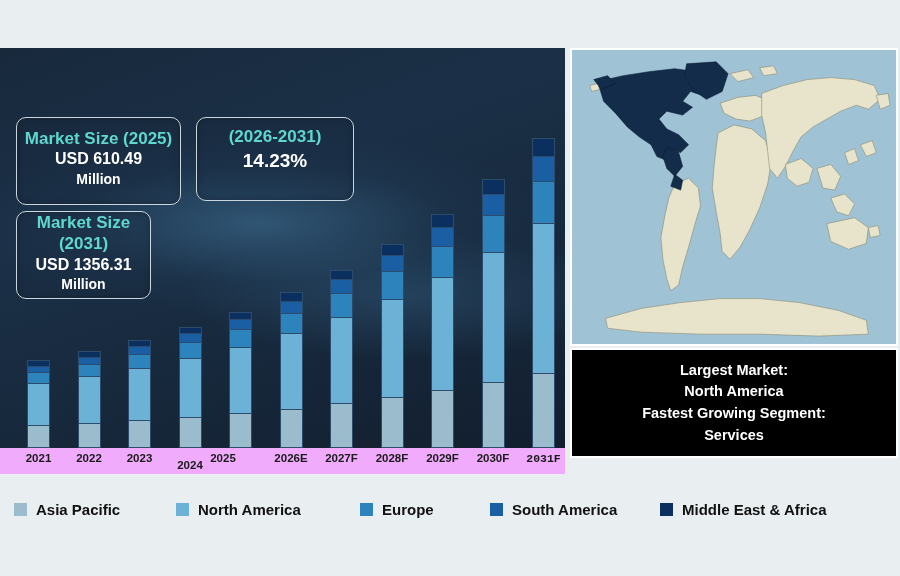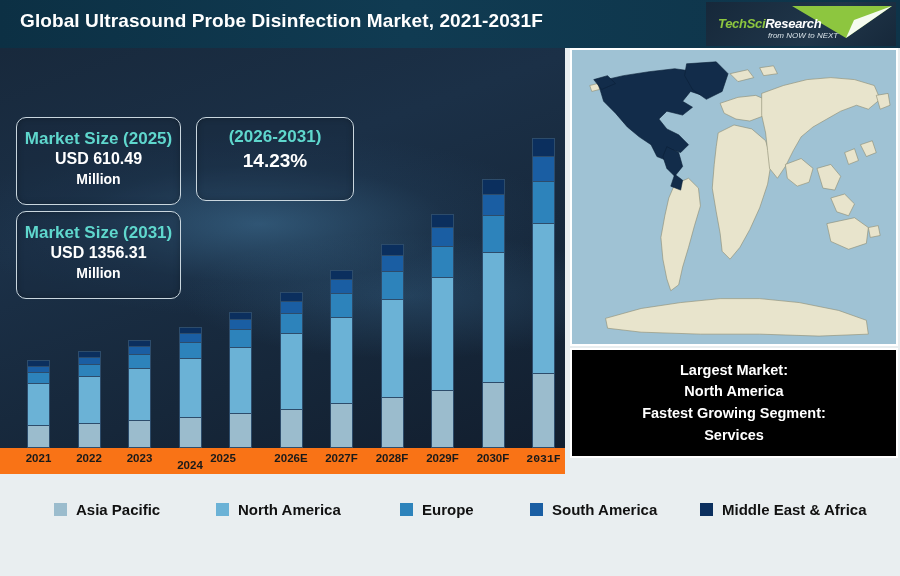--- a/index.html
+++ b/index.html
@@ -55,21 +55,21 @@
     overflow:hidden;
   }
   #chart-plot { position:absolute; left:0; top:0; width:565px; height:400px; }
   .bar-group { position:absolute; bottom:0; width:23px; }
   .seg { width:100%; border:1px solid #2d4c6b; border-bottom:none; }
   .seg:last-child { border-bottom:1px solid #2d4c6b; }
 
   
   #axis-band {
     position:absolute; left:0; top:448px; width:565px; height:26px;
-    background:#f97316;
+    background:#f0abfc;
   }
   .axis-label {
     position:absolute; top:4px; width:60px; text-align:center;
     font-size:11.5px; font-weight:bold; color:#1a1a1a;
   }
 
   
   .kpi {
     position:absolute; border:1.4px solid #c9d6de; border-radius:10px;
     background:rgba(22,40,60,.30); text-align:center;
@@ -79,21 +79,21 @@
     color:#5fd7cd; font-size:17px; font-weight:bold; line-height:1.25;text-align:center;
   }
   .kpi .kpi-value {
     color:#ffffff; font-size:16px; font-weight:bold; line-height:1.3;
   }
   .kpi .kpi-unit {
     color:#ffffff; font-size:14px; font-weight:bold; line-height:1.3;
   }
   #kpi-size-2025 { left:16px;  top:69px;  width:165px; height:88px; padding-top:10px; }
   #kpi-cagr      { left:196px; top:69px;  width:158px; height:84px; padding-top:8px; }
-  #kpi-size-2031 { left:16px;  top:163px; width:165px; height:88px; padding-top:10px; }
+  #kpi-size-2031 { left:16px;  top:163px; width:135px; height:88px; }
   #kpi-cagr .kpi-value { font-size:19px; margin-top:2px; }
 
   
   #map-panel {
     position:absolute; left:570px; top:48px; width:328px; height:298px;
     background:#9fc2d4; border:2px solid #ffffff; overflow:hidden;
   }
   #map-svg { display:block; width:100%; height:100%; }
 
   
@@ -106,21 +106,21 @@
     color:#ffffff; font-size:14.5px; font-weight:bold; line-height:1.5; text-align:left;
   }
 
   
   #legend {
     position:absolute; left:0; top:474px; width:900px; height:72px;
     background:#e9eef0;
     display:flex; align-items:center;
   }
   .legend-item {
-    display:flex; align-items:center; white-space:nowrap;margin-left:40px;
+    display:flex; align-items:center; white-space:nowrap;
   }
   .legend-swatch {
     width:13px; height:13px; margin-right:9px; flex:0 0 auto;
   }
   .legend-text { font-size:15px; font-weight:bold; color:#111111; }
 
   
   #footer {
     position:absolute; left:0; top:546px; width:900px; height:30px;
     background:#0e2f44;
@@ -132,34 +132,20 @@
   #footer-email {
     position:absolute; right:56px; top:8px;
     font-size:11.5px; font-style:italic; font-weight:bold; color:#ffffff;
   }
 </style>
 </head>
 <body>
 
 <div id="infographic">
 
-  <div id="header">
-    <div id="header-title">Global Ultrasound Probe Disinfection Market, 2021-2031F</div>
-
-    <div id="logo-box">
-      <svg id="logo-swoosh" viewBox="0 0 110 40">
-        <polygon points="8,2 108,2 62,34" fill="#8dc63f"></polygon>
-        <polygon points="108,2 62,34 70,16" fill="#ffffff" opacity=".92"></polygon>
-      </svg>
-      <div id="logo-text">
-        <span class="t1">TechSci</span><span class="t2">Research</span>
-      </div>
-      <div id="logo-tagline">from NOW to NEXT</div>
-    </div>
-  </div>
 
   <div id="chart-panel">
     <div id="chart-plot">
         <div class="bar-group" style="left: 27px; width: 23px;">
           <div class="seg" style="height: 6px; background: rgb(11, 47, 94);"></div>
           <div class="seg" style="height: 6.1695px; background: rgb(26, 94, 163);"></div>
           <div class="seg" style="height: 10.511px; background: rgb(45, 131, 187);"></div>
           <div class="seg" style="height: 42.2725px; background: rgb(107, 178, 214);"></div>
           <div class="seg" style="height: 22.85px; background: rgb(155, 188, 205);"></div>
         </div>

